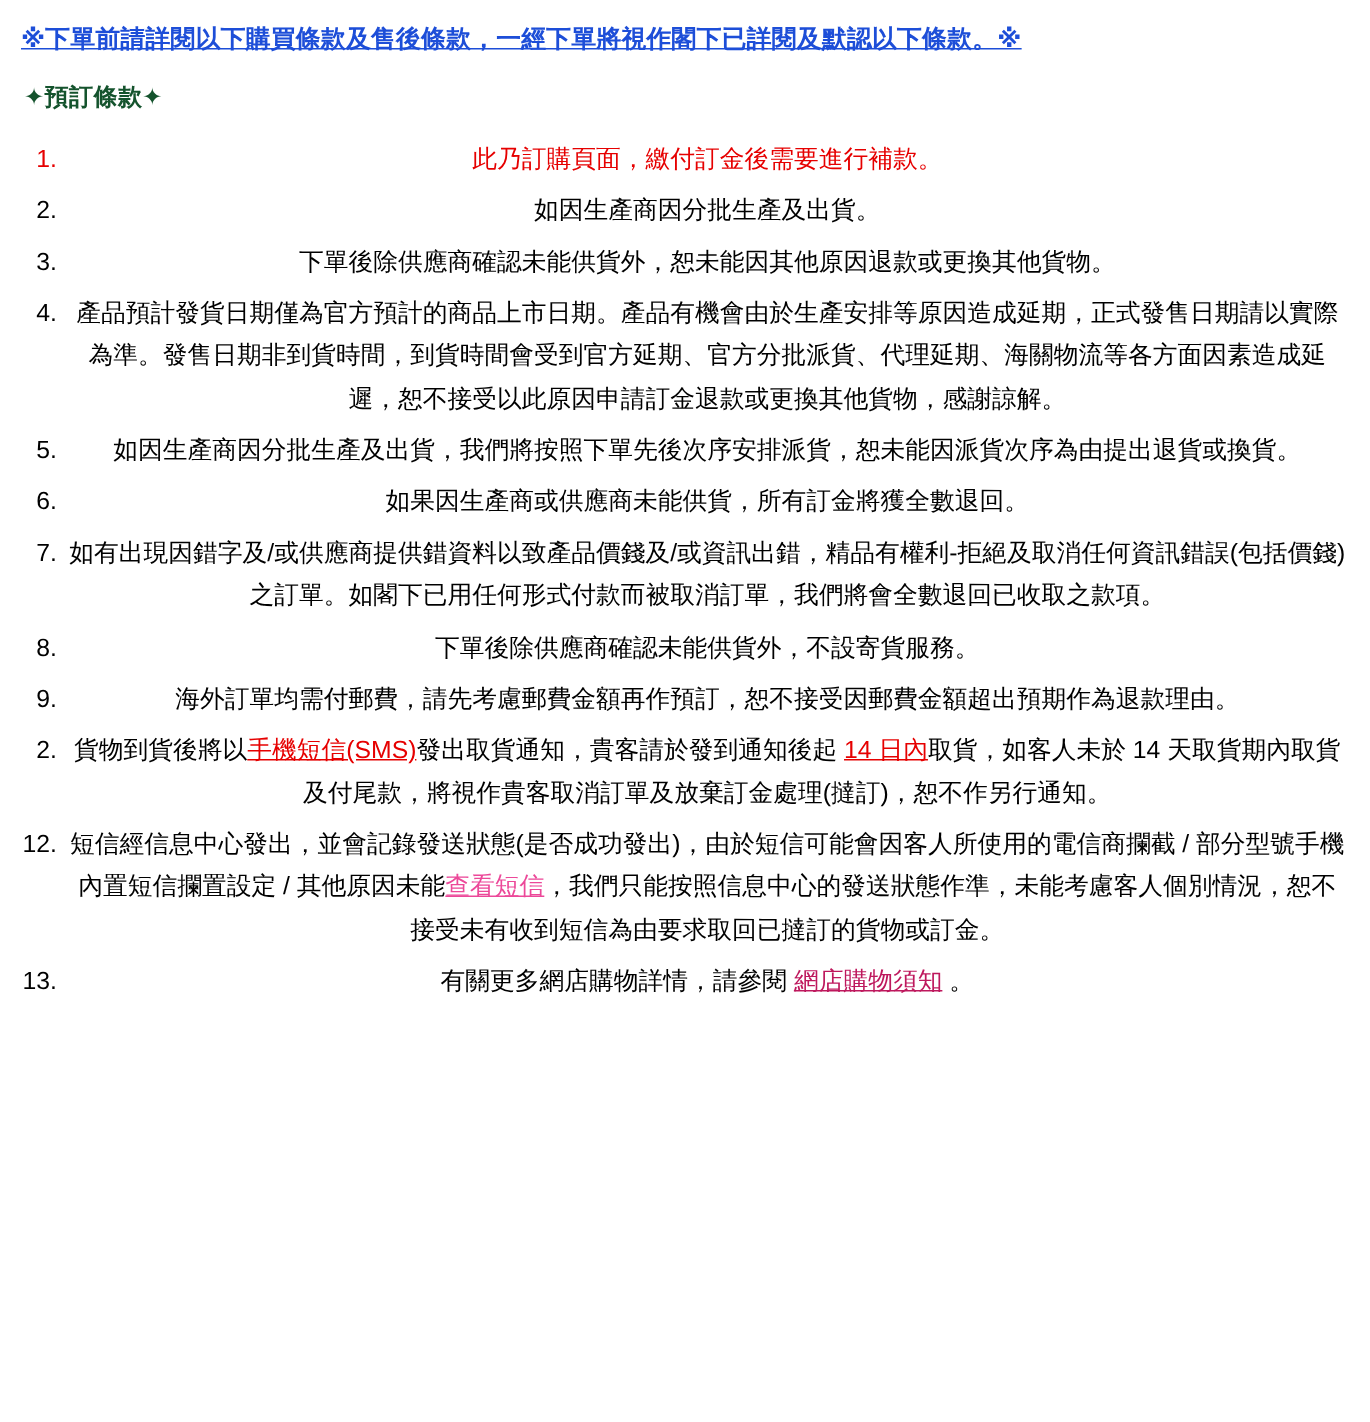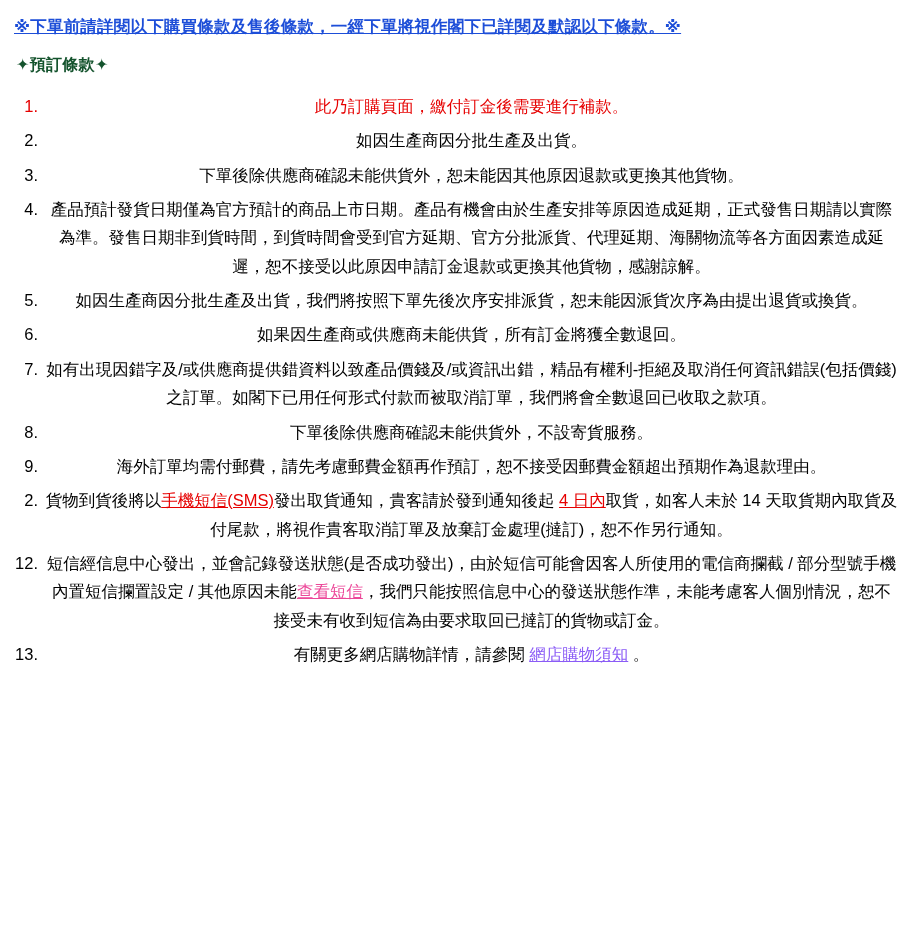--- a/index.html
+++ b/index.html
@@ -63,21 +63,21 @@
   .u-red {
     color: #e60000;
     text-decoration: underline;
     font-weight: normal;
   }
   .u-black {
     color: #ec4899;
     text-decoration: underline;
   }
   .link {
-    color: #8b5cf6;
+    color: #be185d;
   }
 </style>
 </head>
 <body>
 
 <div class="page">
 
   <div class="notice">※下單前請詳閱以下購買條款及售後條款，一經下單將視作閣下已詳閱及默認以下條款。※</div>
 
   <div class="section-title">✦預訂條款✦</div>
@@ -114,21 +114,21 @@
     <li>
       <span class="num">8.</span>
       <span class="txt">下單後除供應商確認未能供貨外，不設寄貨服務。</span>
     </li>
     <li>
       <span class="num">9.</span>
       <span class="txt">海外訂單均需付郵費，請先考慮郵費金額再作預訂，恕不接受因郵費金額超出預期作為退款理由。</span>
     </li>
     <li>
       <span class="num">2.</span>
-      <span class="txt"><span>貨物到貨後將以</span><span class="u-red">手機短信(SMS)</span><span>發出取貨通知，貴客請於發到通知後起 </span><span class="u-red">4 日內</span><span>取貨，如客人未於 14 天取貨期內取貨及付尾款，將視作貴客取消訂單及放棄訂金處理(撻訂)，恕不作另行通知。</span></span>
+      <span class="txt"><span>貨物到貨後將以</span><span class="u-red">手機短信(SMS)</span><span>發出取貨通知，貴客請於發到通知後起 </span><span class="u-red">14 日內</span><span>取貨，如客人未於 14 天取貨期內取貨及付尾款，將視作貴客取消訂單及放棄訂金處理(撻訂)，恕不作另行通知。</span></span>
     </li>
     <li>
       <span class="num">12.</span>
       <span class="txt"><span>短信經信息中心發出，並會記錄發送狀態(是否成功發出)，由於短信可能會因客人所使用的電信商攔截 / 部分型號手機內置短信攔置設定 / 其他原因未能</span><span class="u-black">查看短信</span><span>，我們只能按照信息中心的發送狀態作準，未能考慮客人個別情況，恕不接受未有收到短信為由要求取回已撻訂的貨物或訂金。</span></span>
     </li>
     <li>
       <span class="num">13.</span>
       <span class="txt"><span>有關更多網店購物詳情，請參閱 </span><a class="link" href="#">網店購物須知</a><span> 。</span></span>
     </li>
   </ol>

